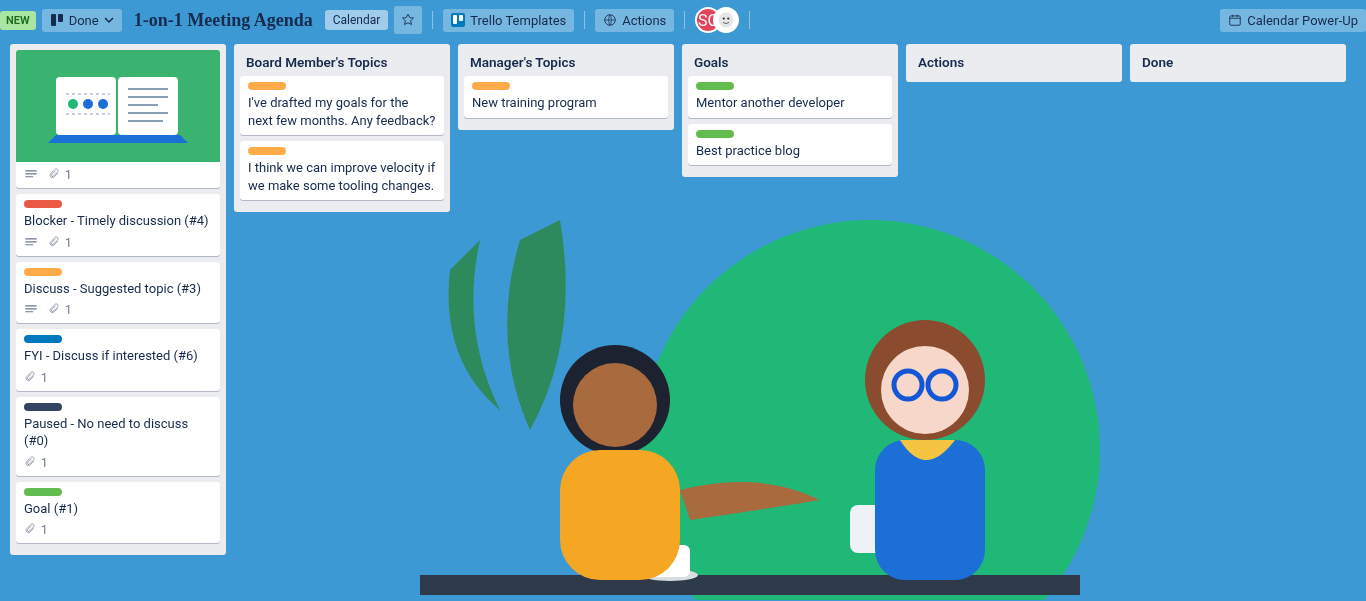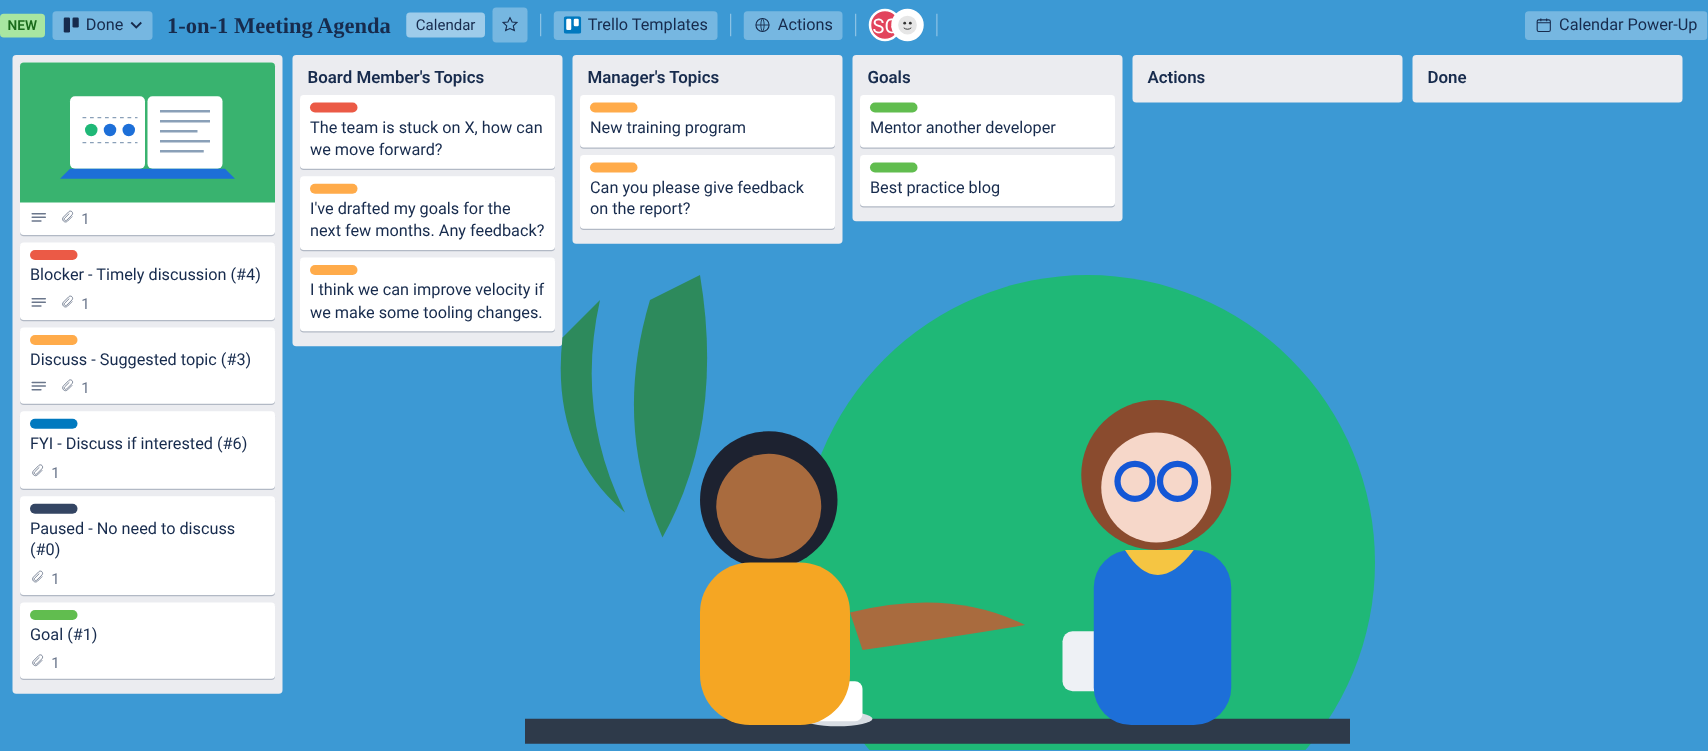--- a/index.html
+++ b/index.html
@@ -308,42 +308,34 @@
         <div class="badges">
           <span><svg width="14" height="14" viewBox="0 0 24 24">
               <path d="M18 8l-8 8c-2 2-5 2-7 0s-2-5 0-7l9-9c1.5-1.5 4-1.5 5.5 0s1.5 4 0 5.5l-9 9c-1 1-2.5 1-3.5 0s-1-2.5 0-3.5l8-8" stroke="#6b778c" stroke-width="1.5" fill="none" transform="scale(0.8) translate(3,3)"></path>
             </svg> 1</span>
         </div>
       </div>
     </div>
     <div class="list">
       <div class="list-header">Board Member's Topics</div>
       <div class="card">
-        <div class="label lbl-red"></div>
-        <div class="title">The team is stuck on X, how can we move forward?</div>
-      </div>
-      <div class="card">
         <div class="label lbl-orange"></div>
         <div class="title">I've drafted my goals for the next few months. Any feedback?</div>
       </div>
       <div class="card">
         <div class="label lbl-orange"></div>
         <div class="title">I think we can improve velocity if we make some tooling changes.</div>
       </div>
     </div>
     <div class="list">
       <div class="list-header">Manager's Topics</div>
       <div class="card">
         <div class="label lbl-orange"></div>
         <div class="title">New training program</div>
       </div>
-      <div class="card">
-        <div class="label lbl-orange"></div>
-        <div class="title">Can you please give feedback on the report?</div>
-      </div>
     </div>
     <div class="list">
       <div class="list-header">Goals</div>
       <div class="card">
         <div class="label lbl-green"></div>
         <div class="title">Mentor another developer</div>
       </div>
       <div class="card">
         <div class="label lbl-green"></div>
         <div class="title">Best practice blog</div>

